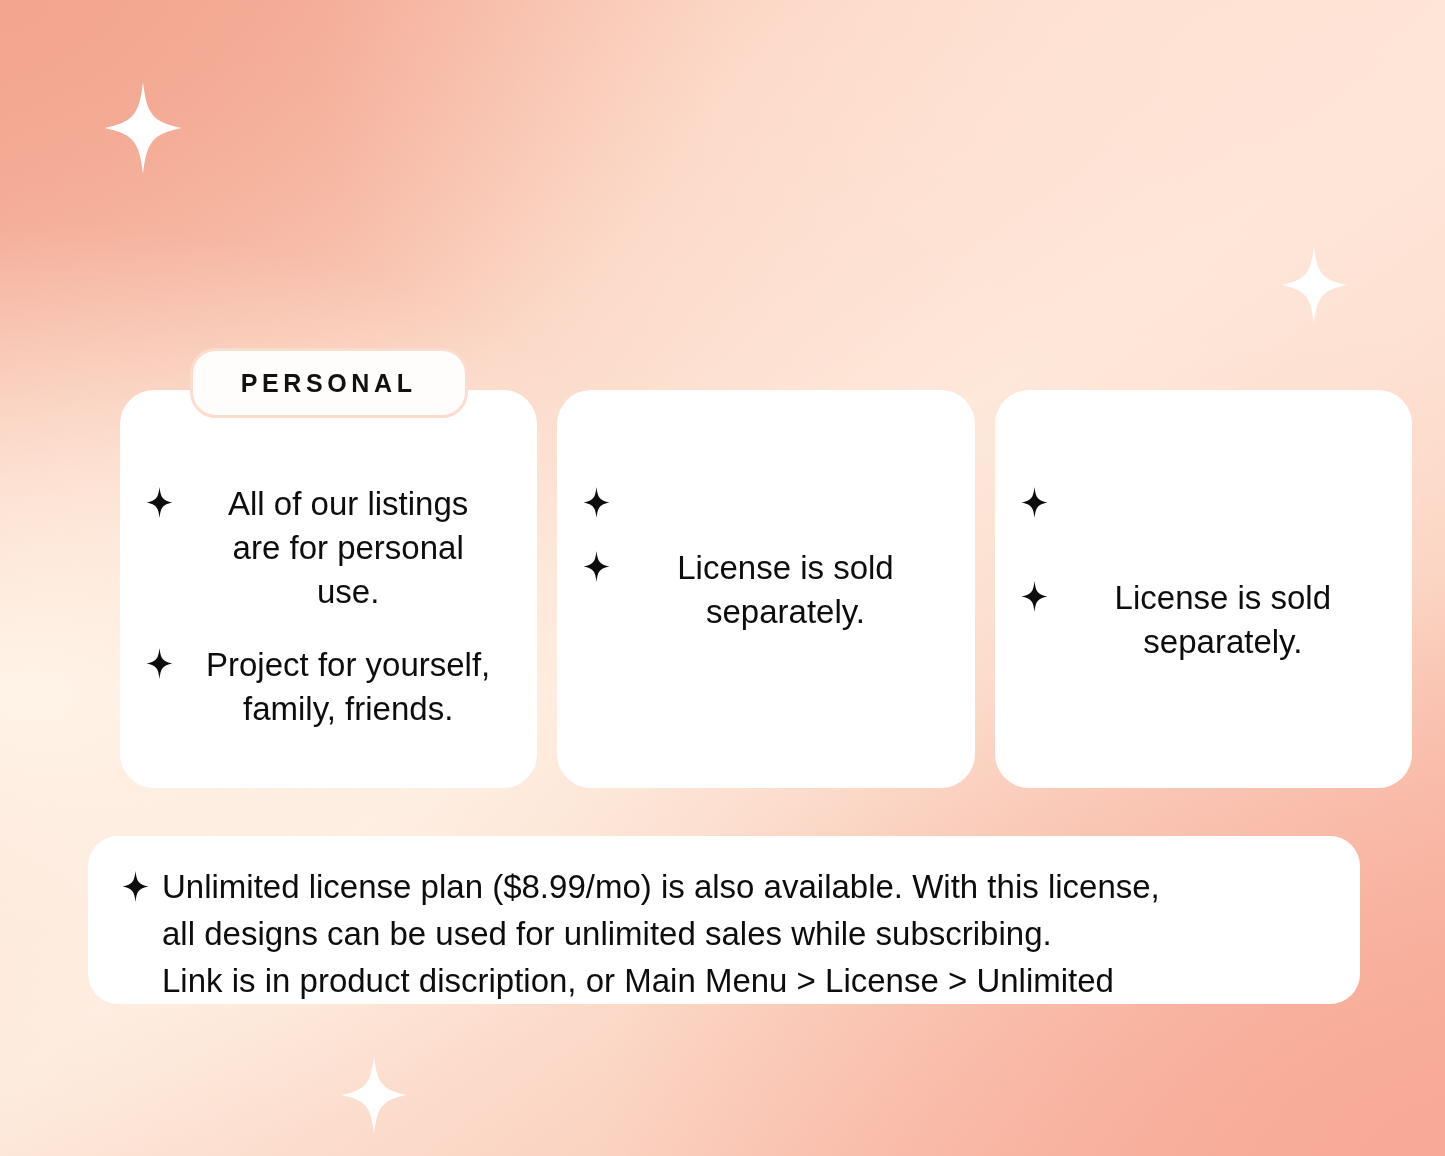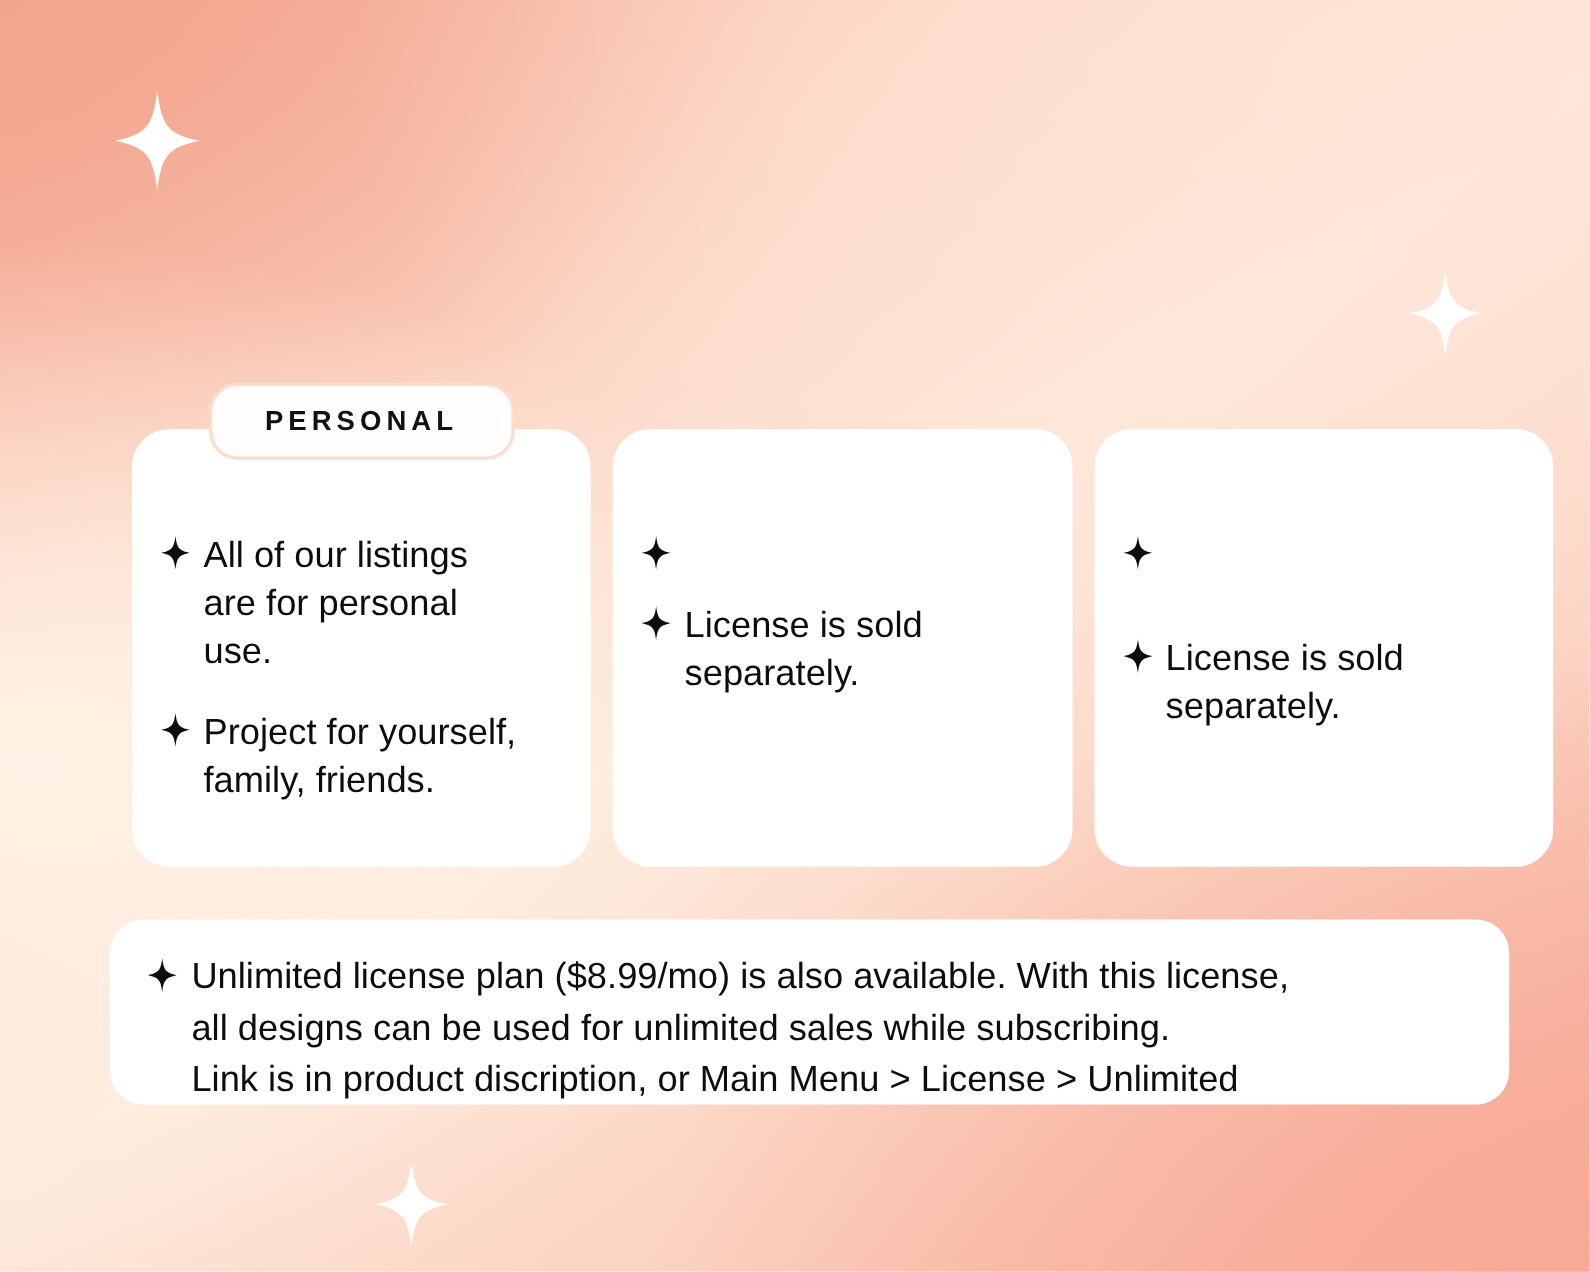--- a/index.html
+++ b/index.html
@@ -113,35 +113,35 @@
   .bullet:last-child { margin-bottom: 0; }
   .bullet .star {
     flex: 0 0 auto;
     margin-right: 12px;
     margin-top: 5px;
   }
   .bullet .star svg { display: block; }
   .bullet .btext {
     flex: 1 1 auto;
     white-space: pre-line;
+    text-align: center;
   }
 
   
   .card.c3 .bullet.wide-gap .star { margin-right: 22px; }
 
   
   .banner {
     position: absolute;
     left: 88px;
     top: 836px;
     width: 1272px;
     height: 168px;
     background: #ffffff;
     border-radius: 30px;
-    margin-left: 12px;
   }
   .banner-inner {
     position: absolute;
     left: 34px;
     right: 28px;
     top: 28px;
     display: flex;
     align-items: flex-start;
     font-size: 33px;
     line-height: 1.42;

